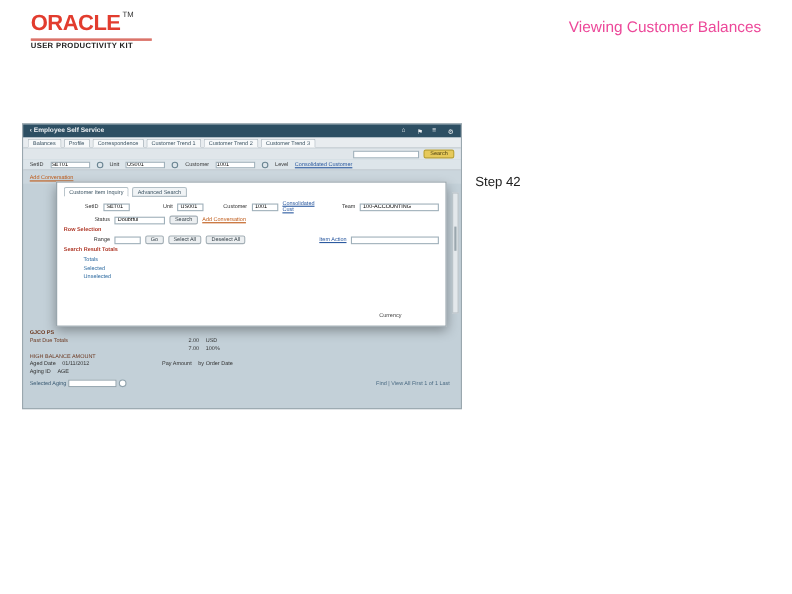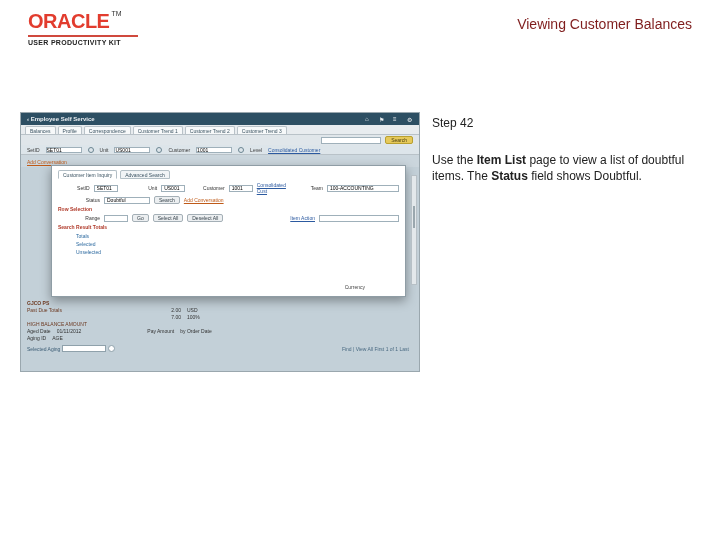--- a/index.html
+++ b/index.html
@@ -38,21 +38,21 @@
     font-size:7px;
     letter-spacing:0.3px;
     color:#222;
     margin-top:2px;
     font-weight:600;
   }
   .doc-title {
     position:absolute;
     top:6px; right:0;
     font-size:14px;
-    color:#7f1d1d;
+    color:#ec4899;
   }
   
   .shot {
     position:absolute;
     top:112px; left:20px;
     width:400px; height:260px;
     background:#c3d0d8;
     border:1px solid #9aa7ae;
     font-size:5px;
     color:#3a3a3a;
@@ -141,21 +141,21 @@
   .shot .bottom .foot .opt{display:flex;gap:2px;align-items:center}
   .shot .bottom .foot .opt .sq{border:1px solid #8fa1ab;width:44px;height:7px;background:#fff}
   .shot .bottom .foot .opt .cir{border:1px solid #8fa1ab;width:7px;height:7px;border-radius:50%;background:#fff}
   .shot .bottom .foot .pager{color:#4a6a82}
   
   .instructions{
     position:absolute;
     top:116px; left:432px; right:28px;
   }
   .step-label{
-    font-size:12px;color:#222;margin-bottom:22px;
+    font-size:12px;color:#222;margin-bottom:22px;margin-top:42px;
   }
   .instr-body{
     font-size:12px;line-height:1.35;color:#222;
   }
   .instr-body b{font-weight:700}
 </style>
 </head>
 <body>
 
 <div class="header">
@@ -293,16 +293,13 @@
         <span class="sq"></span>
         <span class="cir"></span>
       </span>
       <span class="pager">Find | View All    First  1 of 1  Last</span>
     </div>
   </div>
 </div>
 
 <div class="instructions">
   <div class="step-label">Step 42</div>
-  <div class="instr-body">
-    <span>Use the </span><b>Item List</b><span> page to view a list of doubtful items. The </span><b>Status</b><span> field shows Doubtful.</span>
-  </div>
 </div>
 
 </body></html>

